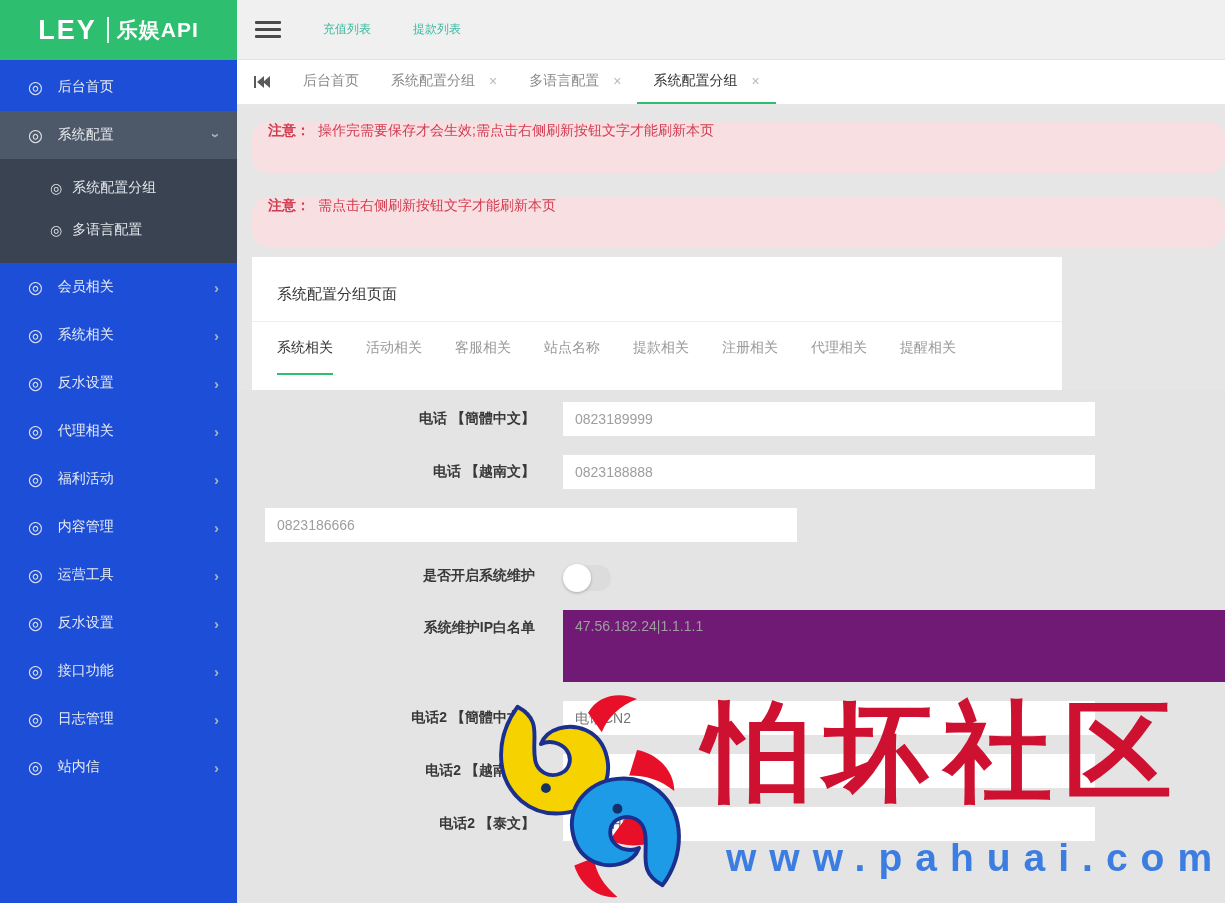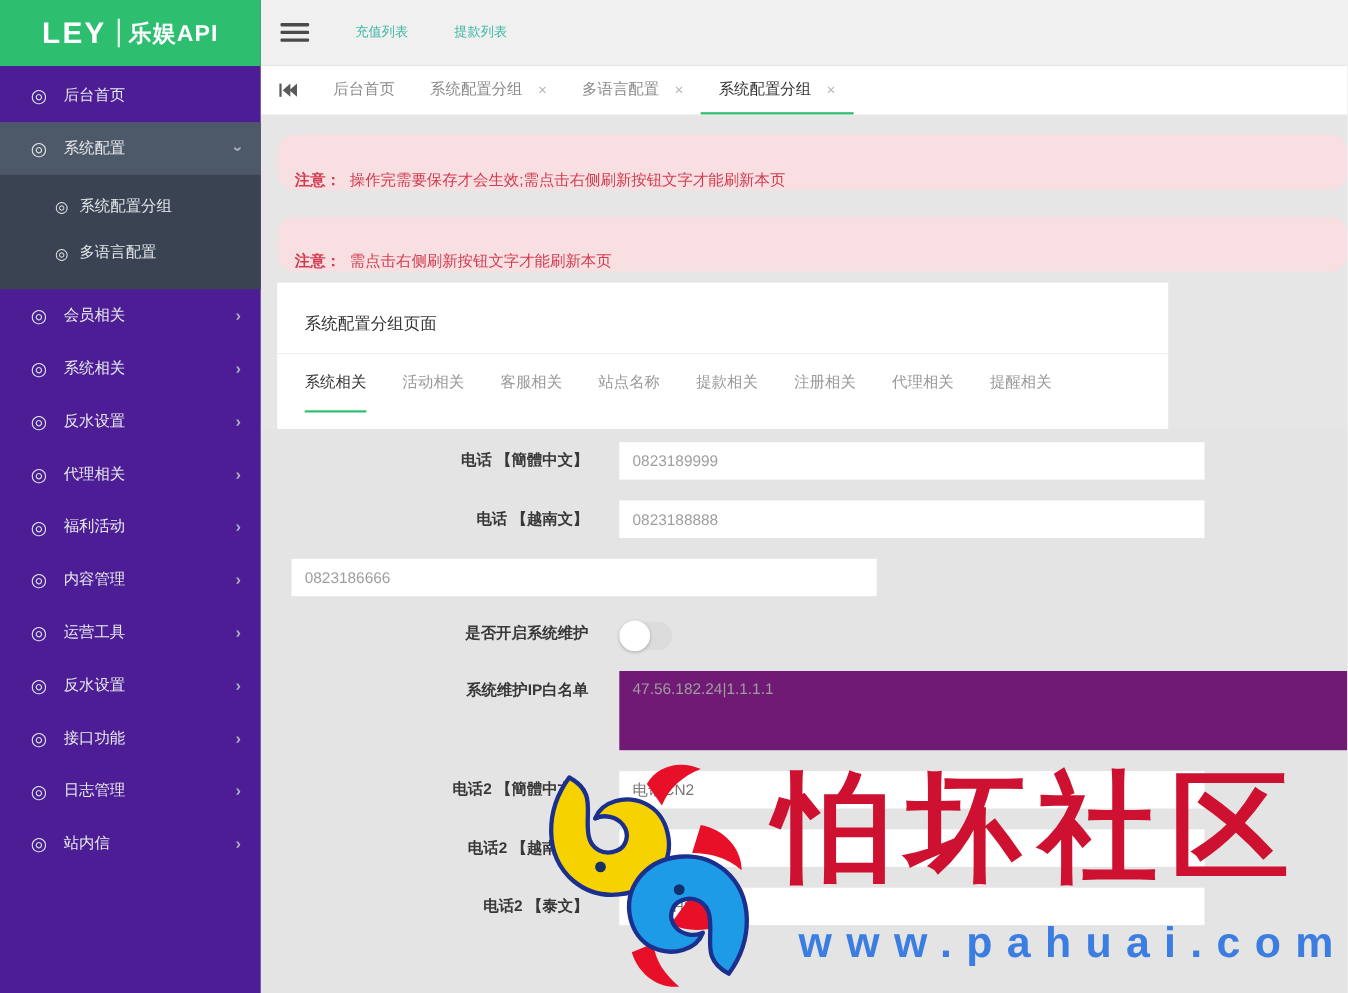--- a/index.html
+++ b/index.html
@@ -1,21 +1,21 @@
 <!DOCTYPE html>
 <html><head>
 <meta charset="utf-8">
 <style>
   * { margin:0; padding:0; box-sizing:border-box; }
   html,body { width:1225px; height:903px; overflow:hidden;
     font-family:"Liberation Sans","DejaVu Sans",sans-serif; }
   .app { position:relative; width:1225px; height:903px; background:#e6e6e6; overflow:hidden; }
 
   
-  .sidebar { position:absolute; left:0; top:0; width:237px; height:903px; background:#4c1d95; z-index:5; }
+  .sidebar { position:absolute; left:0; top:0; width:237px; height:903px; background:#1d4ed8; z-index:5; }
   .logo { height:60px; background:#2dbe70; display:flex; align-items:center; justify-content:center; color:#fff; }
   .logo-ley { font-size:27px; font-weight:bold; letter-spacing:2px; }
   .logo-bar { width:2px; height:26px; background:#fff; margin:0 8px 0 10px; opacity:.9; }
   .logo-cn { font-size:21px; font-weight:bold; letter-spacing:1px; }
   .nav { padding-top:3px; }
   .nav-item { height:48px; display:flex; align-items:center; padding:0 18px 0 28px; color:#e8ebee; font-size:14px; cursor:pointer; }
   .nav-item.active { background:#4d5868; }
   .ring { font-size:17px; color:#dfe3e8; margin-right:15px; line-height:1; }
   .nav-label { flex:1; }
   .chev { color:#aab2bd; font-size:15px; font-weight:bold; }
@@ -32,21 +32,21 @@
   .top-link { color:#3db9a1; font-size:12px; margin-left:42px; cursor:pointer; }
 
   .tabstrip { height:45px; background:#fff; border-bottom:1px solid #e8e8e8; display:flex; align-items:stretch; flex:0 0 auto; }
   .rewind { width:20px; margin:0 14px 0 16px; display:flex; align-items:center; cursor:pointer; }
   .tab { display:flex; align-items:center; padding:0 16px; font-size:14px; color:#8a8a8a; cursor:pointer; border-bottom:2px solid transparent; }
   .tab.active { color:#333; border-bottom-color:#2dbe70; }
   .tab .x { margin-left:14px; color:#b9b9b9; font-size:14px; cursor:pointer; }
 
   .scroll { flex:1; background:#e6e6e6; display:flex; flex-direction:column; overflow:hidden; }
   .gap17 { height:17px; flex:0 0 auto; }
-  .notice { margin-left:15px; background:#f8dfe2; color:#d23c50; font-size:14px; display:flex; align-items:flex-end; padding-left:16px; flex:0 0 auto;border-radius:16px; }
+  .notice { margin-left:15px; background:#f8dfe2; color:#d23c50; font-size:14px; display:flex; align-items:flex-start; padding-left:16px; flex:0 0 auto;border-radius:16px; }
   .notice.n1 { height:51px; }
   .notice.n2 { height:50px; margin-top:24px; }
   .notice b { margin-right:8px; }
 
   .card { margin:10px 0 0 15px; width:810px; height:133px; background:#fff; flex:0 0 auto; }
   .card-title { padding:28px 25px 0 25px; font-size:15px; color:#333; }
   .card-divider { margin-top:17px; border-bottom:1px solid #ededed; }
   .ctabs { display:flex; align-items:stretch; height:53px; padding:0 25px; }
   .ctab { display:flex; align-items:center; margin-right:33px; font-size:14px; color:#999; cursor:pointer; border-bottom:2px solid transparent; }
   .ctab.active { color:#333; border-bottom-color:#2dbe70; }

